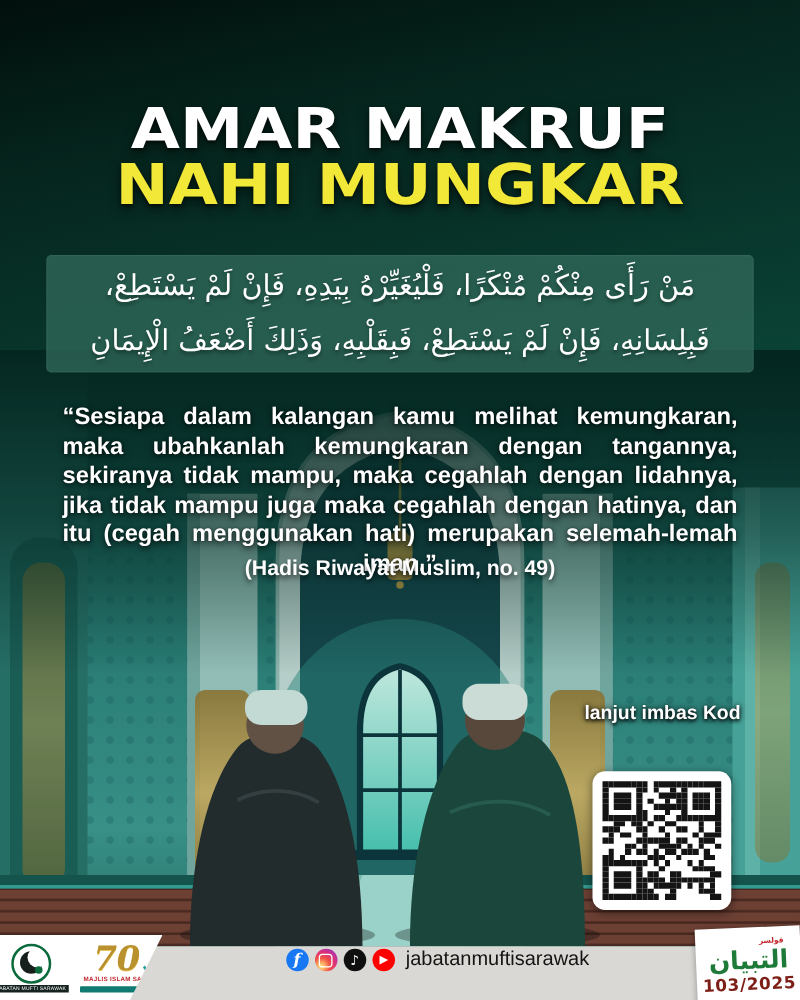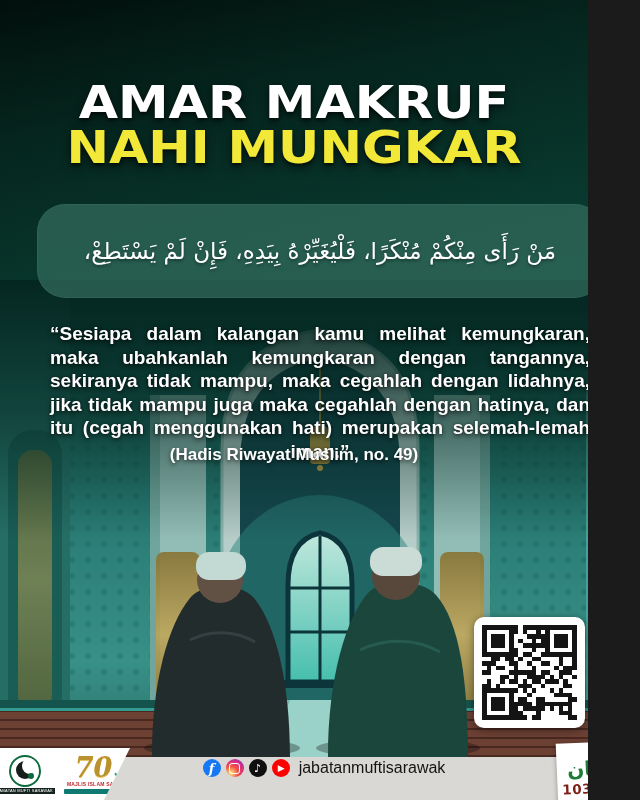--- a/index.html
+++ b/index.html
@@ -1,28 +1,28 @@
 <!DOCTYPE html>
 <html><head>
 <meta charset="utf-8">
 <style>
   html,body{margin:0;padding:0;background:#1b1b1b}
-  .poster{position:relative;width:588px;height:800px;overflow:hidden;
+  .poster{position:relative;width:640px;height:800px;overflow:hidden;
     font-family:"Liberation Sans",sans-serif;
     background:linear-gradient(168deg,#020f0c 0%,#05261e 16%,#0a4034 42%,#0e5546 70%,#106151 100%)}
   
   .title{position:absolute;top:80px;left:0;right:0;text-align:center}
   .title span{display:block;font-family:"DejaVu Sans",sans-serif;font-weight:800;
     font-size:45px;line-height:45px;letter-spacing:0px;transform:scaleX(1.13);
     text-shadow:0 4px 9px rgba(0,0,0,.55),0 2px 3px rgba(0,0,0,.5)}
   .t1{color:#ffffff}
   .t2{color:#f2e838}
   
   .hadith-panel{position:absolute;left:37px;top:204px;width:566px;height:94px;
-    border-radius:28px;background:rgba(48,104,88,.78);
+    border-radius:4px;background:rgba(48,104,88,.78);
     box-shadow:inset 0 0 0 1px rgba(255,255,255,.05)}
   .hadith-text{position:absolute;inset:3px 12px;display:flex;flex-direction:column;
     justify-content:space-around;direction:rtl;text-align:center;color:#fff;
     font-family:"DejaVu Sans",sans-serif;font-size:23px;line-height:40px;
     text-shadow:0 2px 3px rgba(0,0,0,.35)}
   
   .quote{position:absolute;left:50px;top:303px;width:540px;color:#fff;
     font-weight:700;font-size:19px;line-height:23.6px;
     text-align:justify;text-align-last:center;
     text-shadow:0 2px 5px rgba(0,0,0,.7),0 0 2px rgba(0,0,0,.5)}
@@ -194,27 +194,29 @@
   </svg>
 
   <div class="title">
     <span class="t1">AMAR MAKRUF</span>
     <span class="t2">NAHI MUNGKAR</span>
   </div>
 
   <div class="hadith-panel">
     <div class="hadith-text">
       <span>مَنْ رَأَى مِنْكُمْ مُنْكَرًا، فَلْيُغَيِّرْهُ بِيَدِهِ، فَإِنْ لَمْ يَسْتَطِعْ،</span>
+      <span>فَبِلِسَانِهِ، فَإِنْ لَمْ يَسْتَطِعْ، فَبِقَلْبِهِ، وَذَلِكَ أَضْعَفُ الْإِيمَانِ</span>
     </div>
   </div>
 
   <p class="quote">“Sesiapa dalam kalangan kamu melihat kemungkaran, maka ubahkanlah kemungkaran dengan tangannya, sekiranya tidak mampu, maka cegahlah dengan lidahnya, jika tidak mampu juga maka cegahlah dengan hatinya, dan itu (cegah menggunakan hati) merupakan selemah-lemah iman.”</p>
   <div class="source">(Hadis Riwayat Muslim, no. 49)</div>
 
   <div class="qr-caption">
+    <div>lanjut imbas Kod</div>
   </div>
   <div class="qr-box">
     <div class="qr-grid">
         <i class="on"></i>
         <i class="on"></i>
         <i class="on"></i>
         <i class="on"></i>
         <i class="on"></i>
         <i class="on"></i>
         <i class="on"></i>

